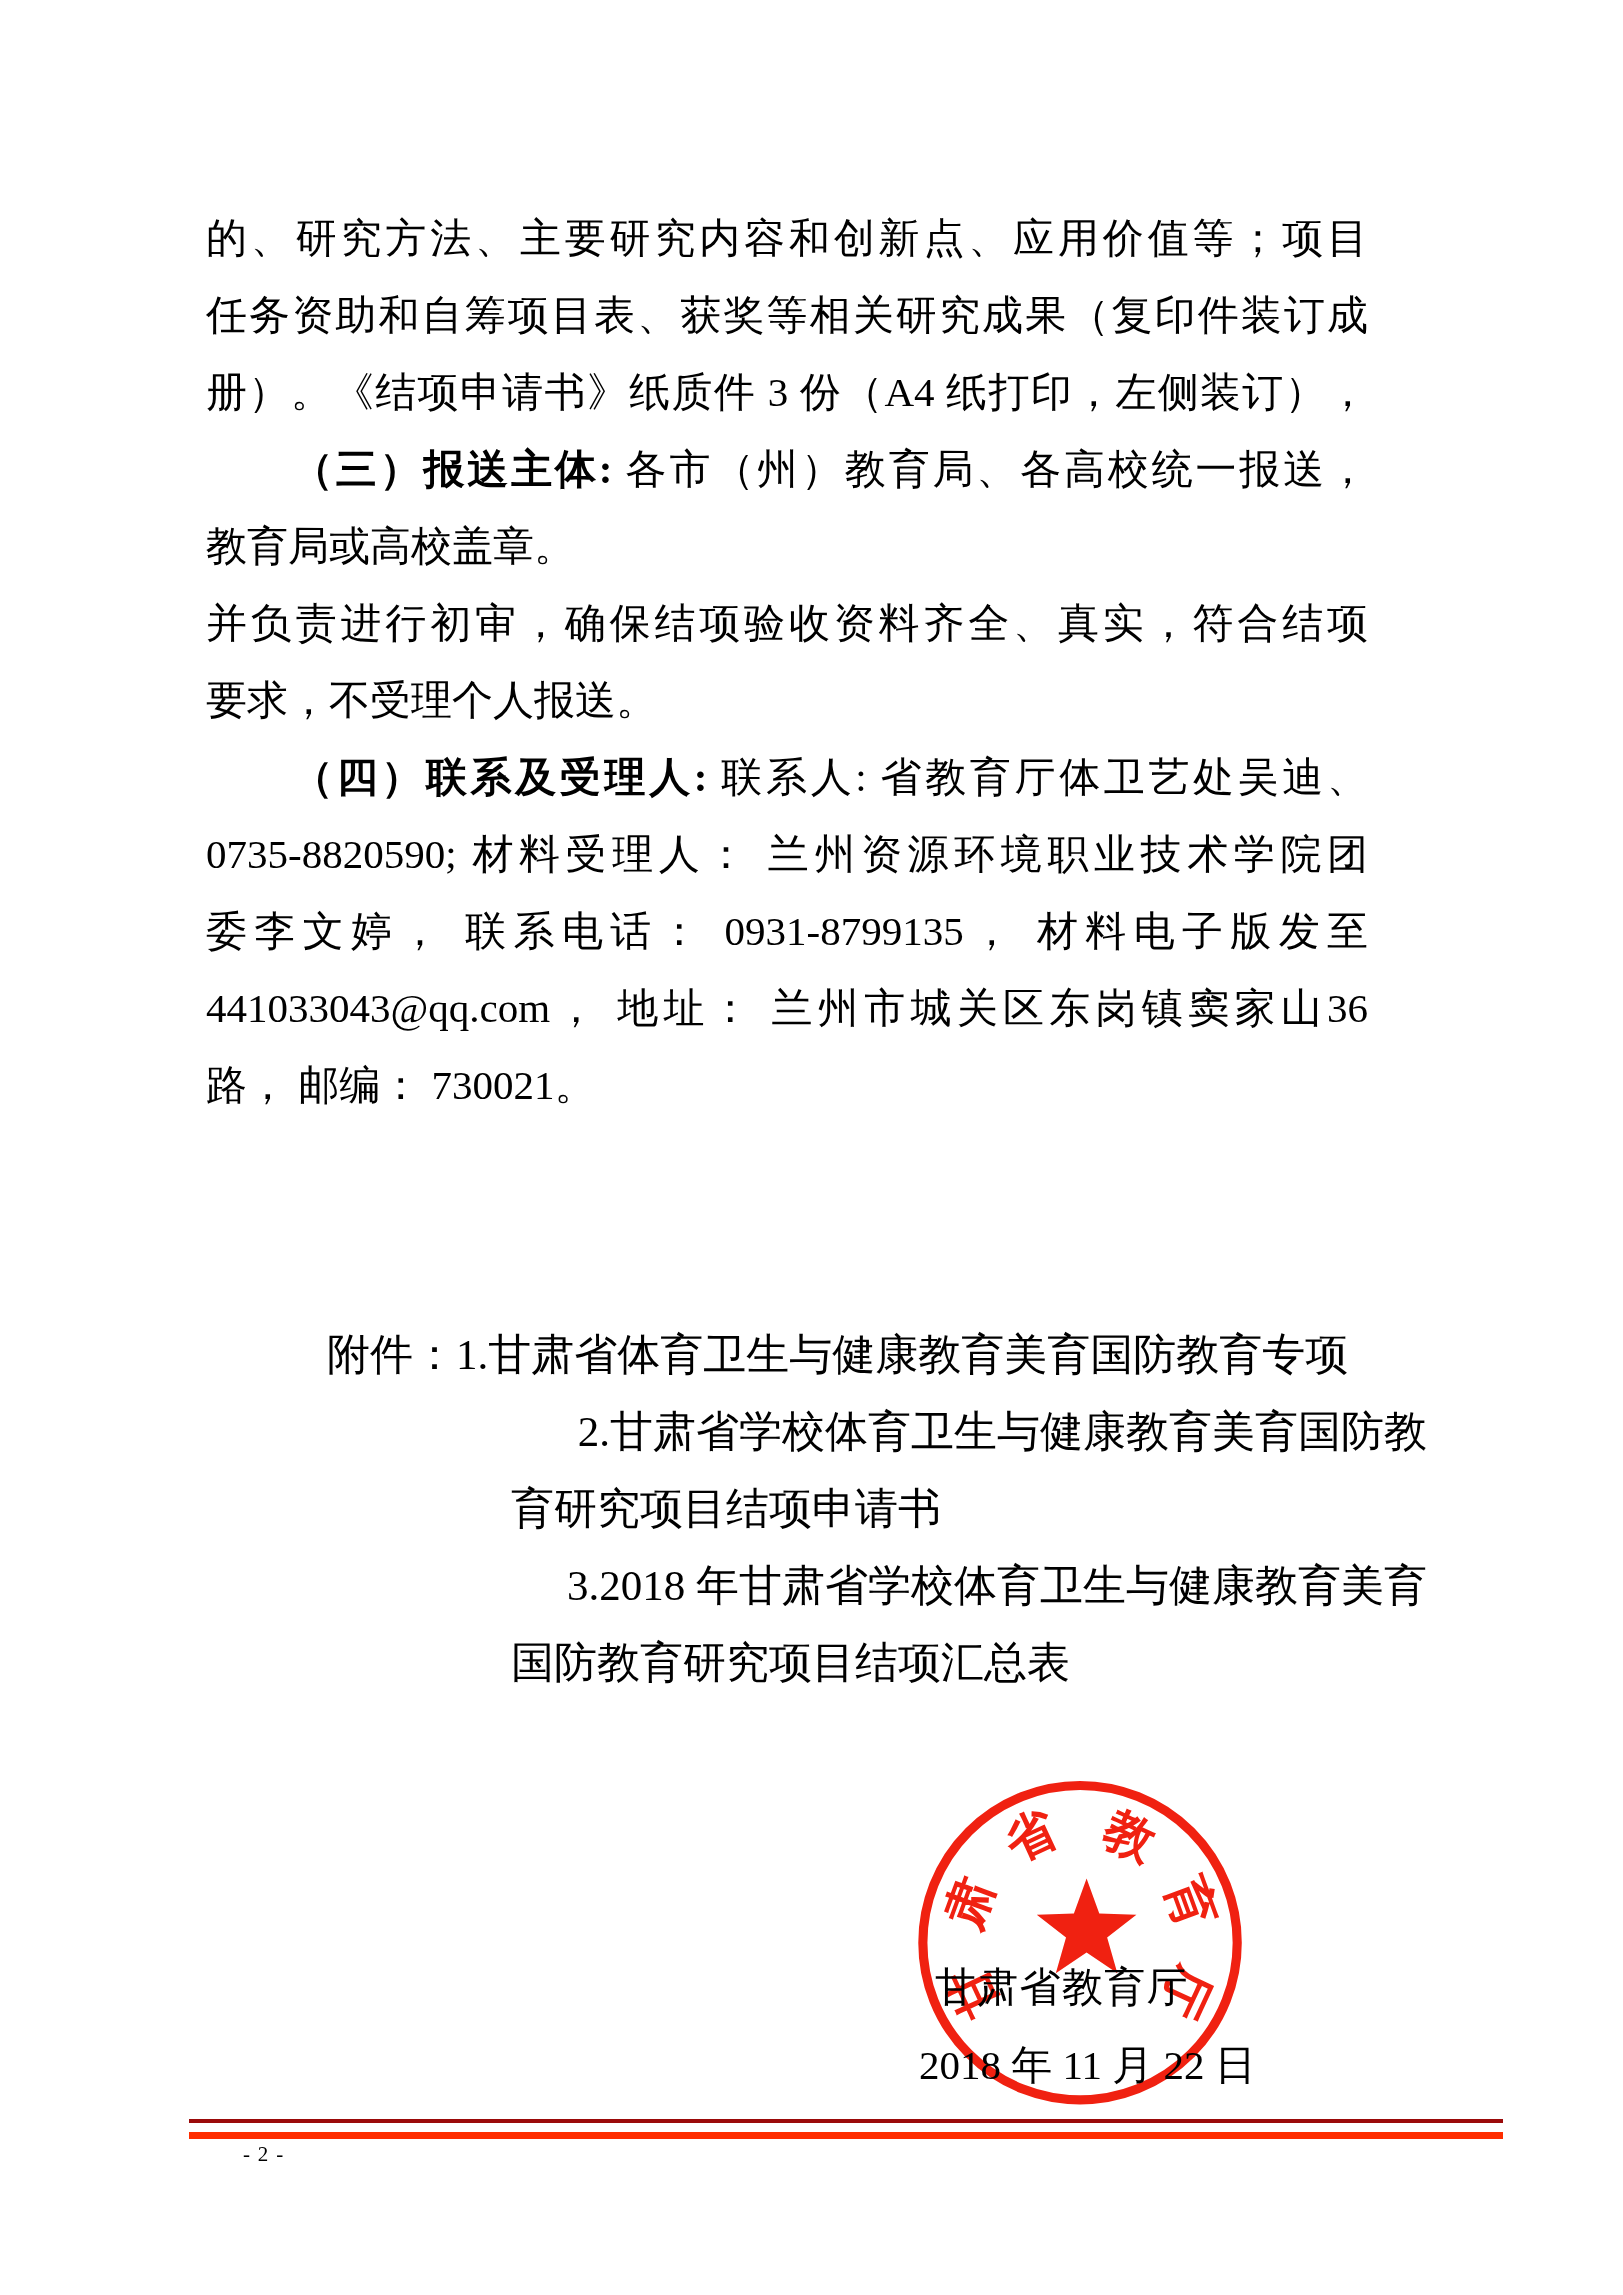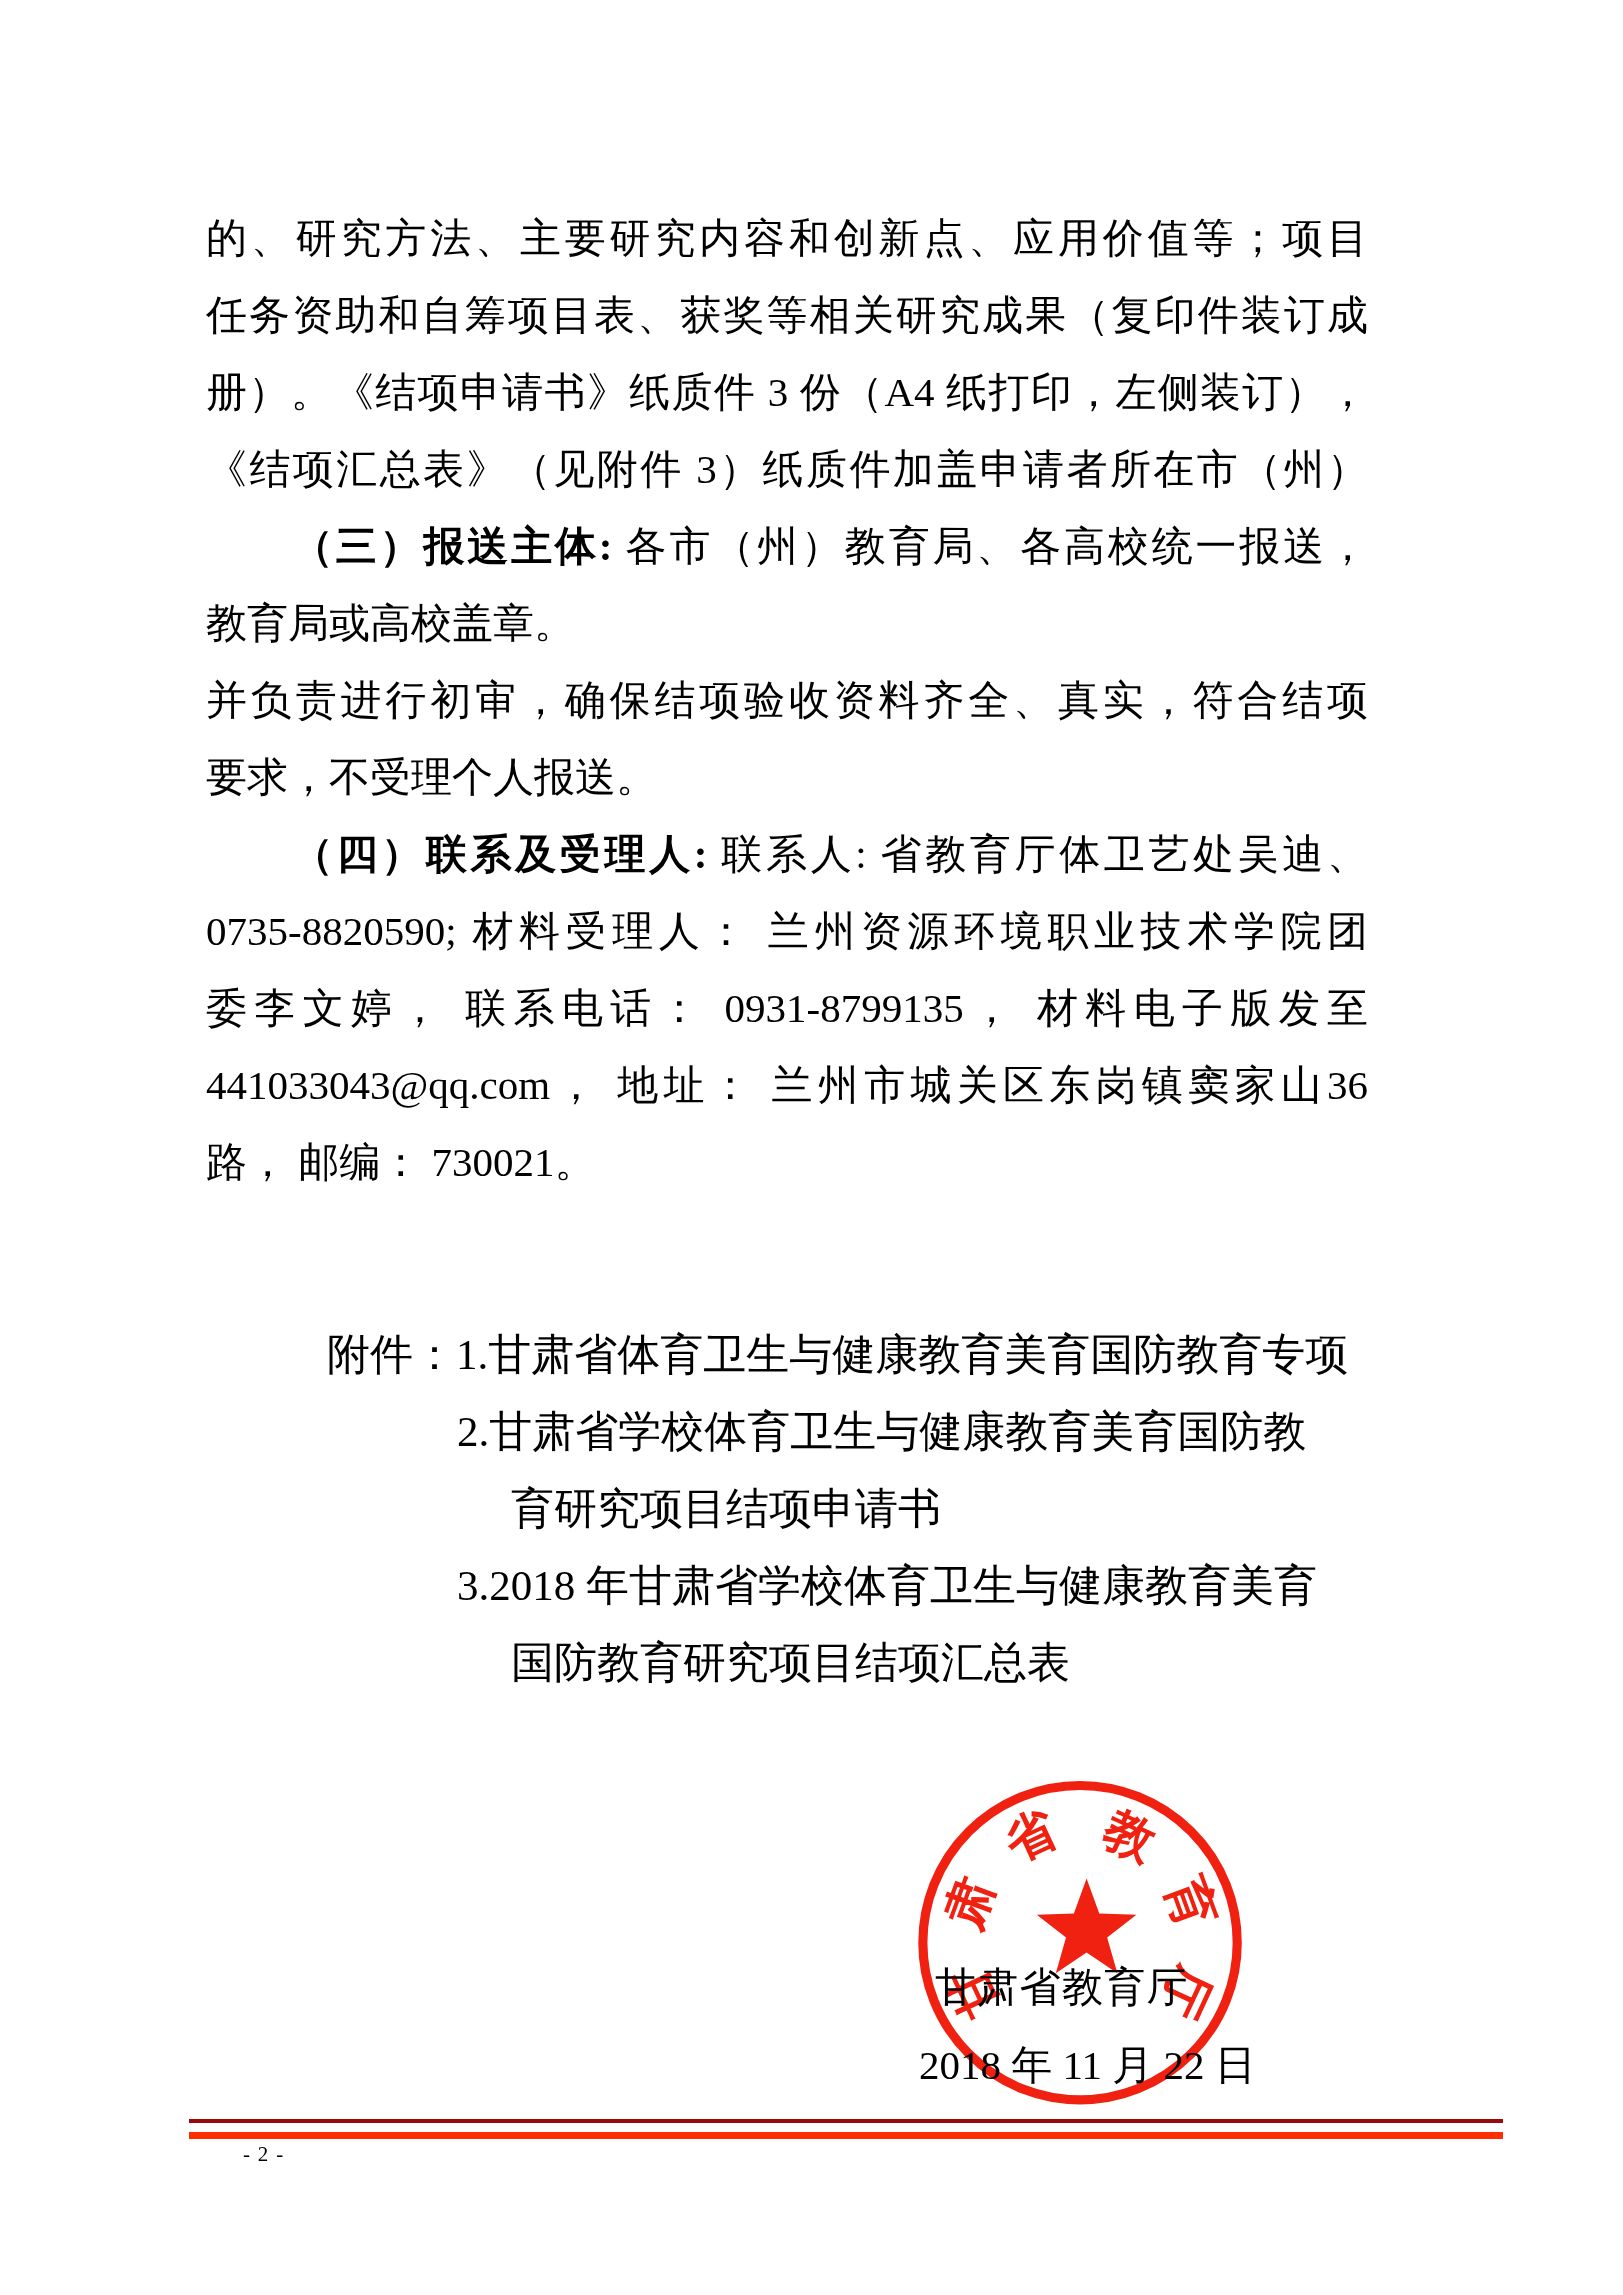--- a/index.html
+++ b/index.html
@@ -20,21 +20,21 @@
   .line.j{white-space:normal;text-align:justify;text-align-last:justify;}
   .line.indent{text-indent:86px;}
   .bh{font-weight:bold;}
   
   .attachments{
     position:absolute;left:327px;top:1316px;width:1100px;
     font-size:43px;line-height:77px;
   }
   .att-line{height:77px;white-space:nowrap;}
   .att-cont{padding-left:184px;}
-  .att-item{padding-left:130px;}
+  .att-item{padding-left:130px;text-align:right;}
   
   .seal{position:absolute;left:915px;top:1775px;width:334px;height:334px;opacity:.96;}
   .seal text{font-family:"Liberation Serif","DejaVu Serif",serif;font-weight:bold;}
   
   .sig{
     position:absolute;left:935px;top:1960px;
     font-size:41px;letter-spacing:1.3px;white-space:nowrap;
   }
   .doc-date{
     position:absolute;left:919px;top:2038px;
@@ -50,21 +50,20 @@
 </style>
 </head>
 <body>
 
 <div class="page">
 
   <div class="body-text">
     <div class="line j"><span class="bh"></span><span>的、研究方法、主要研究内容和创新点、应用价值等；项目</span></div>
     <div class="line j"><span class="bh"></span><span>任务资助和自筹项目表、获奖等相关研究成果（复印件装订成</span></div>
     <div class="line j"><span class="bh"></span><span>册）。《结项申请书》纸质件 3 份（A4 纸打印，左侧装订），</span></div>
-    <div class="line j"><span class="bh"></span><span>《结项汇总表》（见附件 3）纸质件加盖申请者所在市（州）</span></div>
     <div class="line j indent"><span class="bh">（三）报送主体:</span><span> 各市（州）教育局、各高校统一报送，</span></div>
     <div class="line"><span class="bh"></span><span>教育局或高校盖章。</span></div>
     <div class="line j"><span class="bh"></span><span>并负责进行初审，确保结项验收资料齐全、真实，符合结项</span></div>
     <div class="line"><span class="bh"></span><span>要求，不受理个人报送。</span></div>
     <div class="line j indent"><span class="bh">（四）联系及受理人:</span><span> 联系人: 省教育厅体卫艺处吴迪、</span></div>
     <div class="line j"><span class="bh"></span><span>0735-8820590; 材料受理人： 兰州资源环境职业技术学院团</span></div>
     <div class="line j"><span class="bh"></span><span>委李文婷， 联系电话： 0931-8799135， 材料电子版发至</span></div>
     <div class="line j"><span class="bh"></span><span>441033043@qq.com， 地址： 兰州市城关区东岗镇窦家山36</span></div>
     <div class="line"><span class="bh"></span><span>路， 邮编： 730021。</span></div>
   </div>

